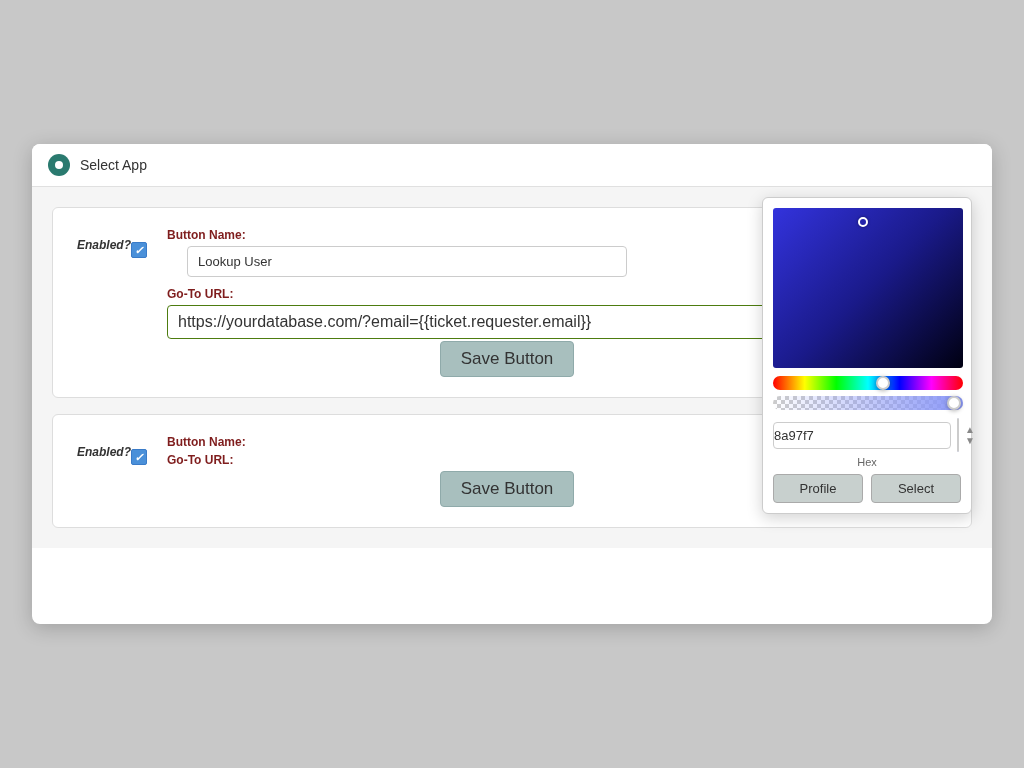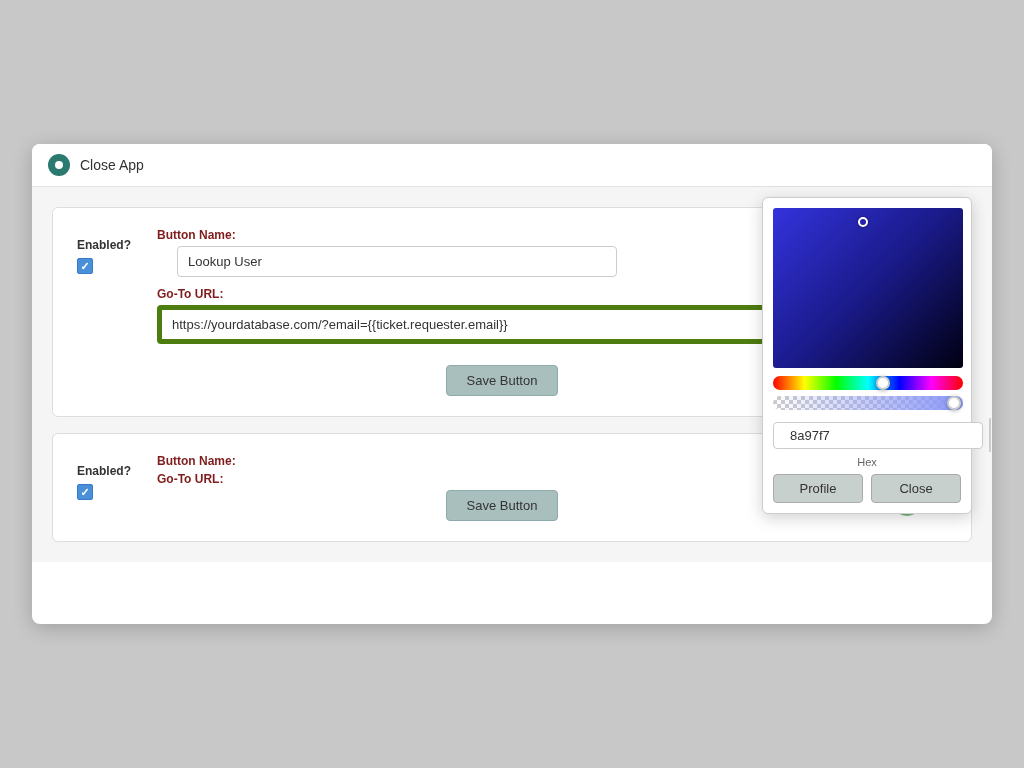--- a/index.html
+++ b/index.html
@@ -65,24 +65,25 @@
       padding: 20px 24px;
       position: relative;
     }
     .card-row {
       display: flex;
       align-items: flex-start;
       gap: 20px;
     }
     .enabled-section {
       display: flex;
-      flex-direction: column;
-      align-items: flex-start;
+      flex-direction: row;
+      align-items: flex-end;
       padding-top: 10px;
       min-width: 60px;
+      font-style: italic;
     }
     .enabled-label {
       font-size: 12px;
       font-weight: 600;
       color: #333;
       margin-bottom: 6px;
     }
     .checkbox {
       width: 16px;
       height: 16px;
@@ -117,33 +118,33 @@
       border-radius: 4px;
       font-size: 13px;
       color: #333;
       margin-bottom: 10px;
       background: #fff;
       margin-left: 20px;
     }
     .url-input {
       width: 100%;
       padding: 7px 10px;
-      border: 5px solid #4d7c0f;
-      border-radius: 4px;
-      font-size: 13px;
-      color: #333;
-      margin-bottom: 21px;
+      border: 1px solid #4d7c0f;
+      border-radius: 4px;
+      font-size: 16px;
+      color: #333;
+      margin-bottom: 2px;
       background: #fff;
     }
     .save-btn {
       padding: 7px 20px;
       background: #a8bfbe;
       border: 1px solid #8faaaa;
       border-radius: 4px;
-      font-size: 13px;
+      font-size: 17px;
       color: #333;
       cursor: pointer;
       display: block;
       margin: 0 auto;
     }
     .color-section {
       display: flex;
       flex-direction: column;
       align-items: center;
       padding-top: 10px;
@@ -253,21 +254,21 @@
       transform: translateX(0);
     }
     .hex-row {
       display: flex;
       align-items: center;
       gap: 6px;
       margin-bottom: 4px;
     }
     .hex-input {
       flex: 1;
-      padding: 5px 16px;
+      padding: 5px 0;
       border: 1px solid #ccc;
       border-radius: 4px;
       font-size: 13px;
       color: #333;
     }
     .color-preview-box {
       width: 34px;
       height: 34px;
       background: #8a97f7;
       border-radius: 4px;
@@ -301,21 +302,21 @@
       width: 100%;
     }
   </style>
 </head>
 <body>
 
 <div class="app-window">
 
   <div class="title-bar">
     <div class="title-bar-icon"></div>
-    <span class="title-bar-title">Close App</span>
+    <span class="title-bar-title">Select App</span>
   </div>
 
   <div class="app-body">
 
     <div class="button-card">
       <div class="card-row">
 
         <div class="enabled-section">
           <span class="enabled-label">Enabled?</span>
           <div class="checkbox"></div>
@@ -377,18 +378,18 @@
         <input class="hex-input" type="text" value="8a97f7" style="">
         <div class="color-preview-box"></div>
         <div class="spinner">▲<br>▼</div>
       </div>
       <div style="text-align:center; font-size:11px; color:#666; margin-bottom:6px;">
         <span>Hex</span>
       </div>
 
       <div class="picker-buttons">
         <button class="picker-btn">Profile</button>
-        <button class="picker-btn">Close</button>
+        <button class="picker-btn">Select</button>
       </div>
     </div>
 
   </div>
 </div>
 
 </body></html>

